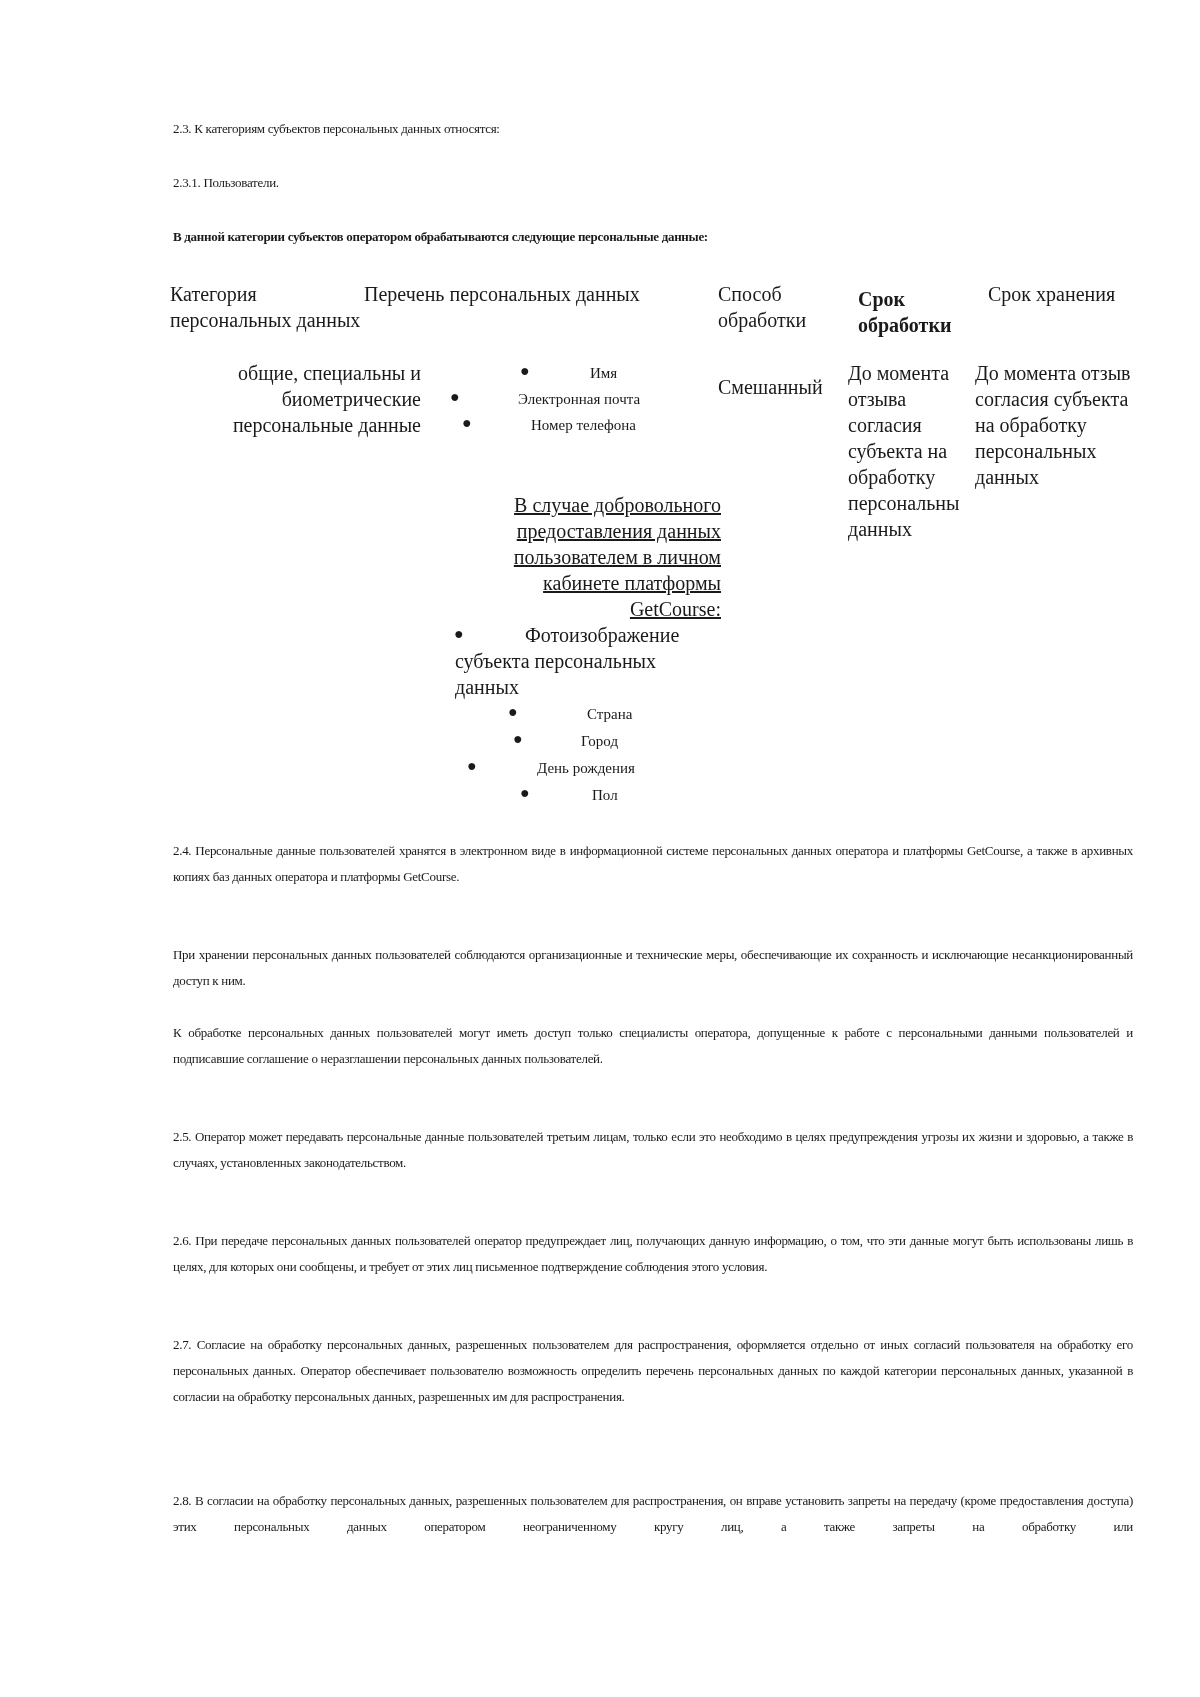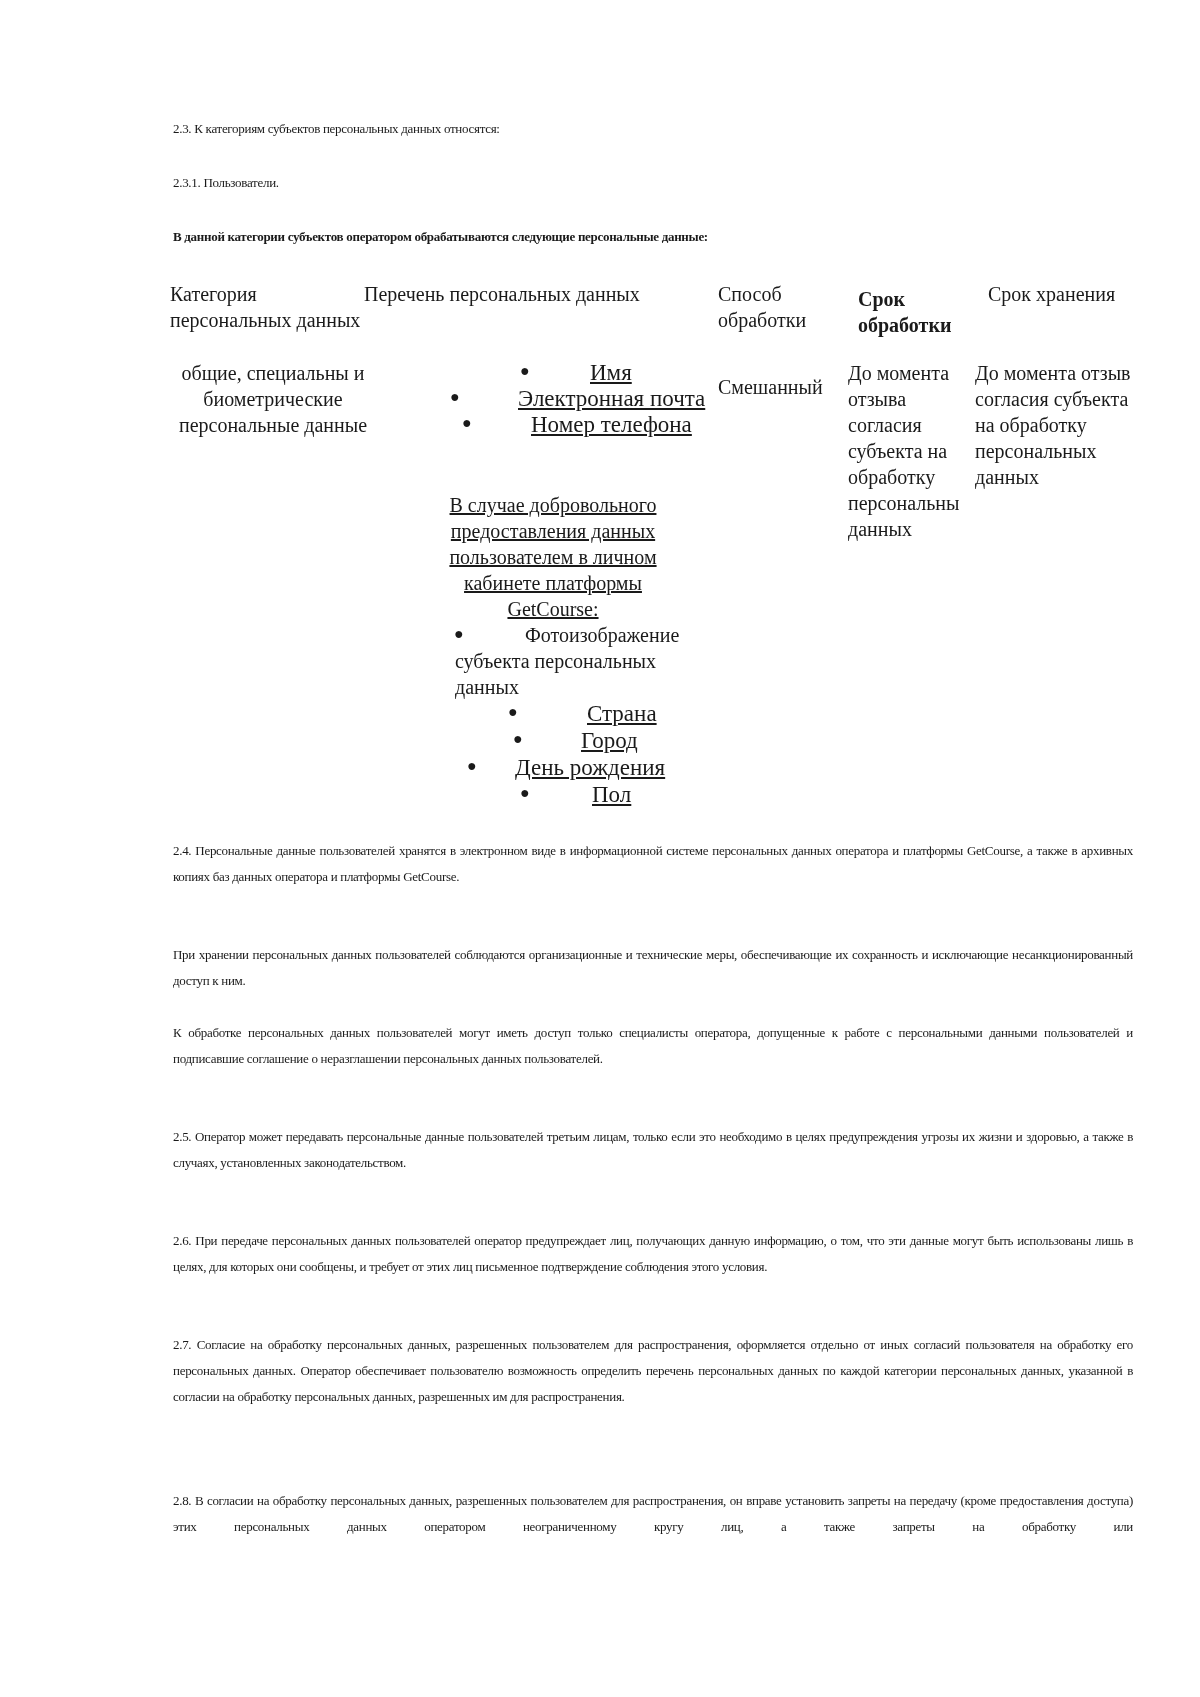--- a/index.html
+++ b/index.html
@@ -2,22 +2,22 @@
 <html><head>
 <meta charset="utf-8">
 <style>
   html, body { margin:0; padding:0; background:#ffffff; }
   body { width:1200px; height:1697px; position:relative; overflow:hidden;
          font-family:"Liberation Serif","DejaVu Serif",serif; color:#1a1a1a; }
   .p { position:absolute; left:173px; width:960px; font-size:19px; line-height:26px; }
   .narrow { font-size:13px; letter-spacing:-0.3px; }
   .just { text-align:justify; text-align-last:left; }
   .cell { position:absolute; font-size:20px; line-height:26px; }
-  .left { text-align:center; }
-  .bul { position:absolute; font-size:23px; line-height:26px; white-space:nowrap;text-decoration:underline; }
+  .left { text-align:right;margin-left:48px; }
+  .bul { position:absolute; font-size:15px; line-height:26px; white-space:nowrap; }
   .dot { position:absolute; font-size:16px; }
   .u { text-decoration:underline; }
 </style>
 </head>
 <body>
 
 <div>
   <div class="p narrow" style="top:116px;">2.3. К категориям субъектов персональных данных относятся:</div>
   <div class="p narrow" style="top:170px;">2.3.1. Пользователи.</div>
   <div class="p narrow" style="top:224px;font-weight:bold;">В данной категории субъектов оператором обрабатываются следующие персональные данные:</div>
@@ -43,21 +43,21 @@
     <div class="cell left u" style="left:433px; top:492px; width:240px;">В случае добровольного предоставления данных пользователем в личном кабинете платформы GetCourse:</div>
 
     <div>
       <span class="dot" style="left:454px; top:625px;">●</span>
       <div class="cell" style="left:455px; top:622px; width:250px; text-indent:70px;">Фотоизображение субъекта персональных данных</div>
       <span class="dot" style="left:508px; top:703px;">●</span>
       <span class="bul" style="left:587px; top:701px;">Страна</span>
       <span class="dot" style="left:513px; top:730px;">●</span>
       <span class="bul" style="left:581px; top:728px;">Город</span>
       <span class="dot" style="left:467px; top:757px;">●</span>
-      <span class="bul" style="left:515px; top:755px;">День рождения</span>
+      <span class="bul" style="left:537px; top:755px;">День рождения</span>
       <span class="dot" style="left:520px; top:784px;">●</span>
       <span class="bul" style="left:592px; top:782px;">Пол</span>
     </div>
 
     <div class="cell" style="left:718px; top:374px; width:130px;">Смешанный</div>
     <div class="cell" style="left:848px; top:360px; width:120px;">До момента отзыва согласия субъекта на обработку персональны данных</div>
     <div class="cell" style="left:975px; top:360px; width:165px;">До момента отзыв согласия субъекта на обработку персональных данных</div>
   </div>
 
   <div class="p just narrow" style="top:838px;"> 2.4. Персональные данные пользователей хранятся в электронном виде в информационной системе персональных данных оператора и платформы GetCourse, а также в архивных копиях баз данных оператора и платформы GetCourse.</div>

